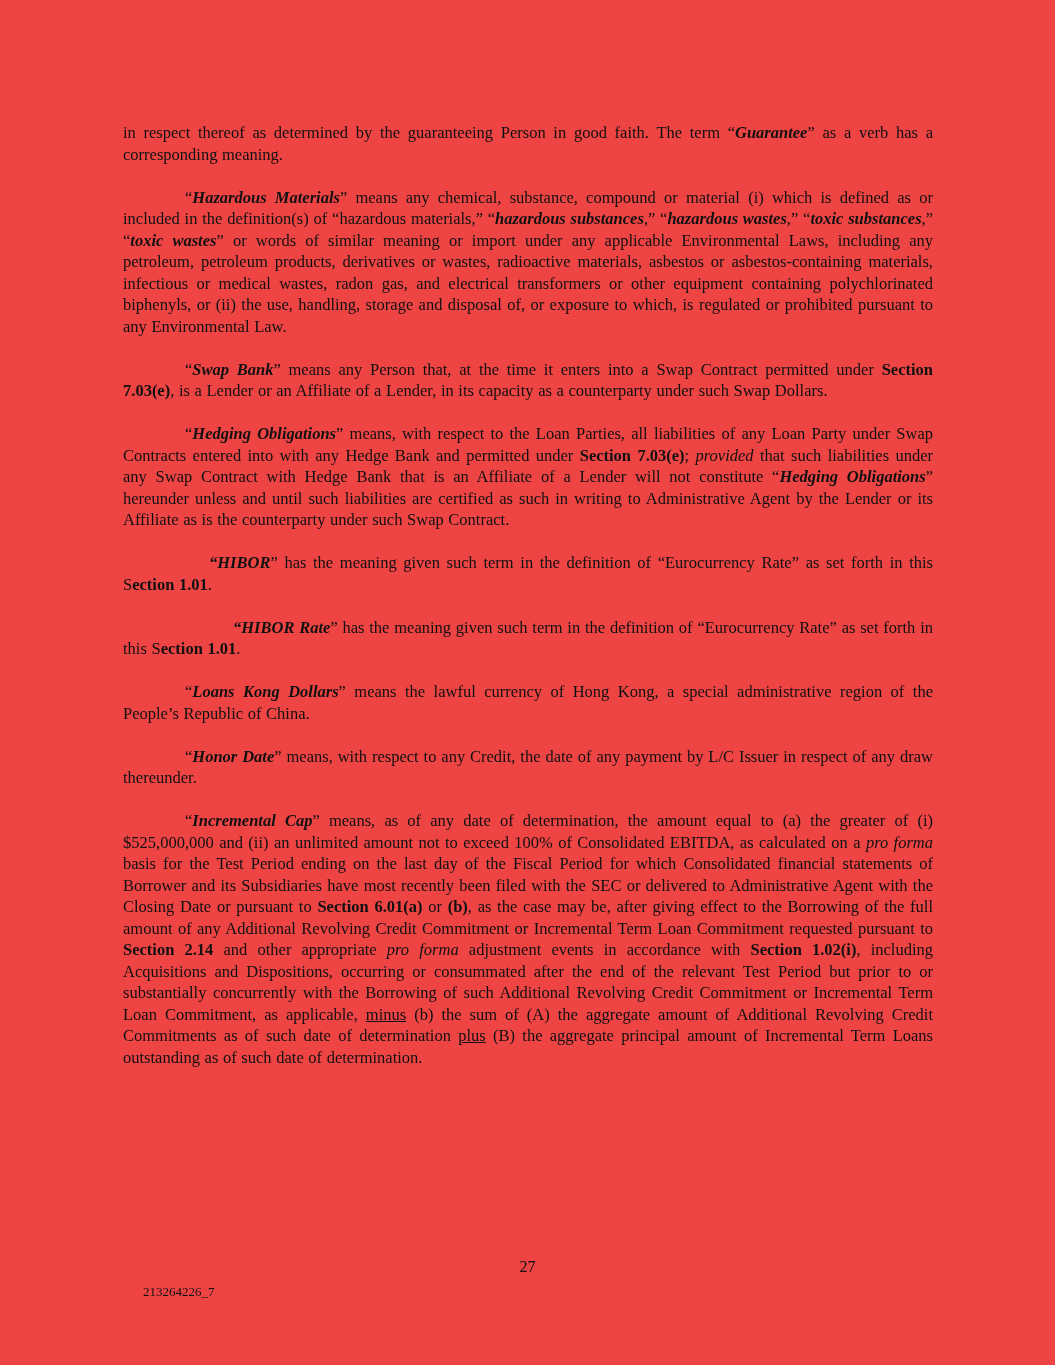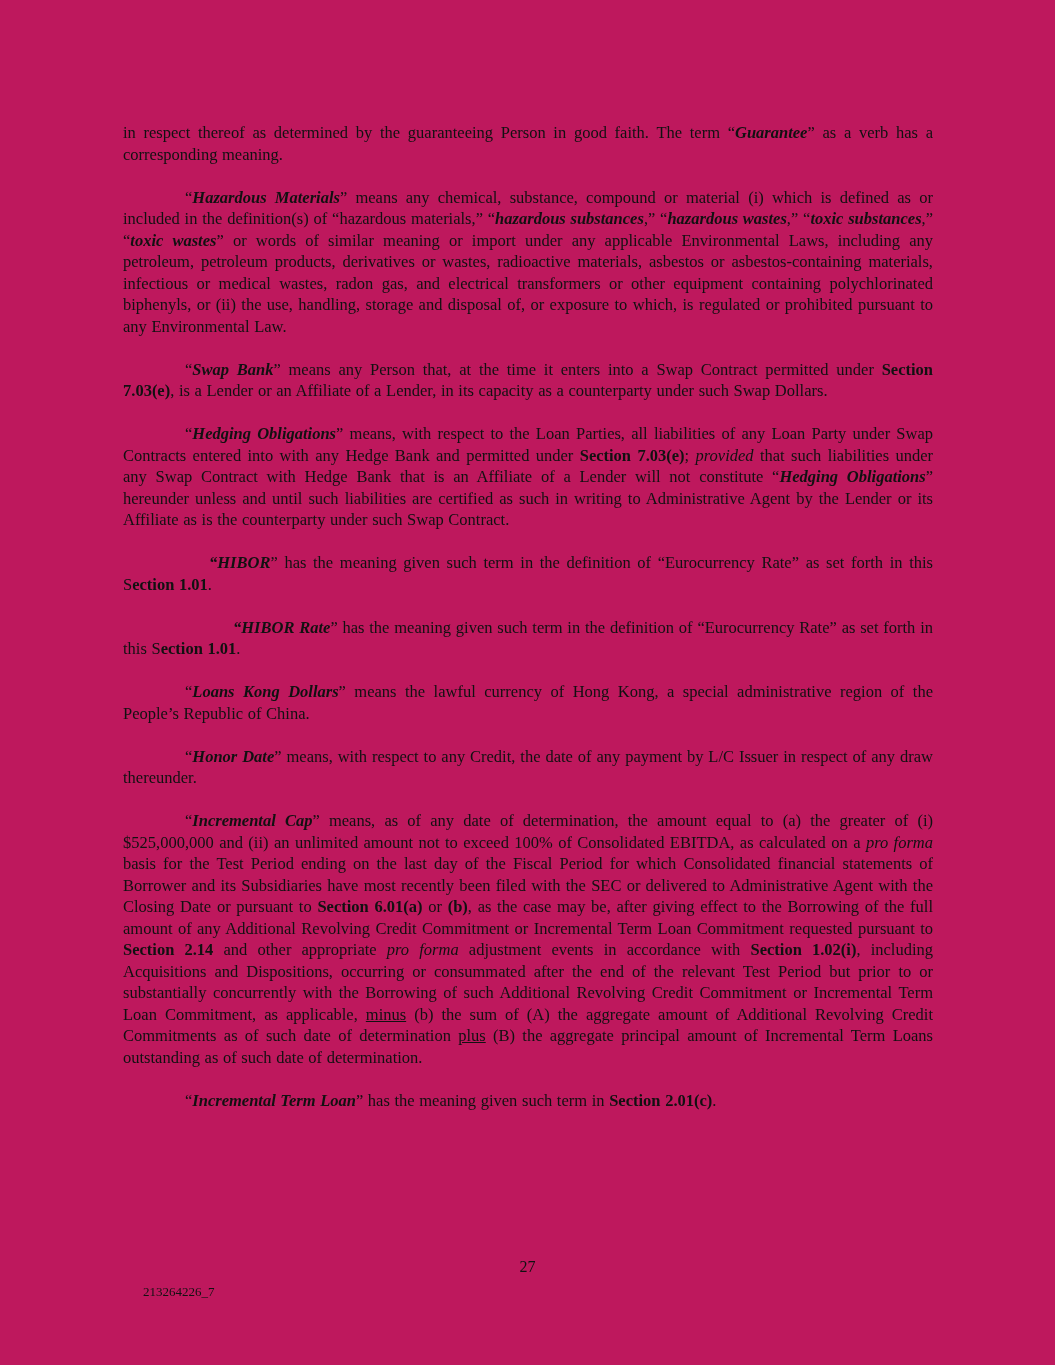--- a/index.html
+++ b/index.html
@@ -4,21 +4,21 @@
 <style>
   html, body {
     margin: 0;
     padding: 0;
     background: #ffffff;
   }
   .page {
     position: relative;
     width: 1055px;
     height: 1365px;
-    background: #be185d;
+    background: #ef4444;
     font-family: "Liberation Serif", "DejaVu Serif", serif;
     color: #111111;
     overflow: hidden;
   }
   .content {
     position: absolute;
     left: 123px;
     top: 122px;
     width: 810px;
   }
@@ -55,17 +55,16 @@
   <div class="content">
       <p class="para"><span>in respect thereof as determined by the guaranteeing Person in good faith.  The term “</span><span style="font-weight: bold; font-style: italic;">Guarantee</span><span>” as a verb has a corresponding meaning.</span></p>
       <p class="para indent"><span>“</span><span style="font-weight: bold; font-style: italic;">Hazardous Materials</span><span>” means any chemical, substance, compound or material (i) which is defined as or included in the definition(s) of “hazardous materials,” “</span><span style="font-weight: bold; font-style: italic;">hazardous substances</span><span>,” “</span><span style="font-weight: bold; font-style: italic;">hazardous wastes</span><span>,” “</span><span style="font-weight: bold; font-style: italic;">toxic substances</span><span>,” “</span><span style="font-weight: bold; font-style: italic;">toxic wastes</span><span>” or words of similar meaning or import under any applicable Environmental Laws, including any petroleum, petroleum products, derivatives or wastes, radioactive materials, asbestos or asbestos-containing materials, infectious or medical wastes, radon gas, and electrical transformers or other equipment containing polychlorinated biphenyls, or (ii) the use, handling, storage and disposal of, or exposure to which, is regulated or prohibited pursuant to any Environmental Law.</span></p>
       <p class="para indent"><span>“</span><span style="font-weight: bold; font-style: italic;">Swap Bank</span><span>” means any Person that, at the time it enters into a Swap Contract permitted under </span><span style="font-weight: bold;">Section 7.03(e)</span><span>, is a Lender or an Affiliate of a Lender, in its capacity as a counterparty under such Swap Dollars.</span></p>
       <p class="para indent"><span>“</span><span style="font-weight: bold; font-style: italic;">Hedging Obligations</span><span>” means, with respect to the Loan Parties, all liabilities of any Loan Party under Swap Contracts entered into with any Hedge Bank and permitted under </span><span style="font-weight: bold;">Section 7.03(e)</span><span>; </span><span style="font-style: italic;">provided</span><span> that such liabilities under any Swap Contract with Hedge Bank that is an Affiliate of a Lender will not constitute “</span><span style="font-weight: bold; font-style: italic;">Hedging Obligations</span><span>” hereunder unless and until such liabilities are certified as such in writing to Administrative Agent by the Lender or its Affiliate as is the counterparty under such Swap Contract.</span></p>
       <p class="para indent"><span style="font-weight: bold; font-style: italic; margin-left: 24px;">“HIBOR</span><span>” has the meaning given such term in the definition of “Eurocurrency Rate” as set forth in this S</span><span style="font-weight: bold;">ection 1.01</span><span>.</span></p>
       <p class="para indent"><span style="font-weight: bold; font-style: italic; margin-left: 48px;">“HIBOR Rate</span><span>” has the meaning given such term in the definition of “Eurocurrency Rate” as set forth in this S</span><span style="font-weight: bold;">ection 1.01</span><span>.</span></p>
       <p class="para indent"><span>“</span><span style="font-weight: bold; font-style: italic;">Loans Kong Dollars</span><span>” means the lawful currency of Hong Kong, a special administrative region of the People’s Republic of China.</span></p>
       <p class="para indent"><span>“</span><span style="font-weight: bold; font-style: italic;">Honor Date</span><span>” means, with respect to any Credit, the date of any payment by L/C Issuer in respect of any draw thereunder.</span></p>
       <p class="para indent"><span>“</span><span style="font-weight: bold; font-style: italic;">Incremental Cap</span><span>” means, as of any date of determination, the amount equal to (a) the greater of (i) $525,000,000 and (ii) an unlimited amount not to exceed 100% of Consolidated EBITDA, as calculated on a </span><span style="font-style: italic;">pro forma</span><span> basis for the Test Period ending on the last day of the Fiscal Period for which Consolidated financial statements of Borrower and its Subsidiaries have most recently been filed with the SEC or delivered to Administrative Agent with the Closing Date or pursuant to </span><span style="font-weight: bold;">Section 6.01(a)</span><span> or </span><span style="font-weight: bold;">(b)</span><span>, as the case may be, after giving effect to the Borrowing of the full amount of any Additional Revolving Credit Commitment or Incremental Term Loan Commitment requested pursuant to </span><span style="font-weight: bold;">Section 2.14</span><span> and other appropriate </span><span style="font-style: italic;">pro forma</span><span> adjustment events in accordance with </span><span style="font-weight: bold;">Section 1.02(i)</span><span>, including Acquisitions and Dispositions, occurring or consummated after the end of the relevant Test Period but prior to or substantially concurrently with the Borrowing of such Additional Revolving Credit Commitment or Incremental Term Loan Commitment, as applicable, </span><span style="text-decoration: underline;">minus</span><span> (b) the sum of (A) the aggregate amount of Additional Revolving Credit Commitments as of such date of determination </span><span style="text-decoration: underline;">plus</span><span> (B) the aggregate principal amount of Incremental Term Loans outstanding as of such date of determination.</span></p>
-      <p class="para indent"><span>“</span><span style="font-weight: bold; font-style: italic;">Incremental Term Loan</span><span>” has the meaning given such term in </span><span style="font-weight: bold;">Section 2.01(c)</span><span>.</span></p>
     </div>
   <div class="page-number">27</div>
   <div class="doc-id">213264226_7</div>
 </div>
 
 </body></html>

